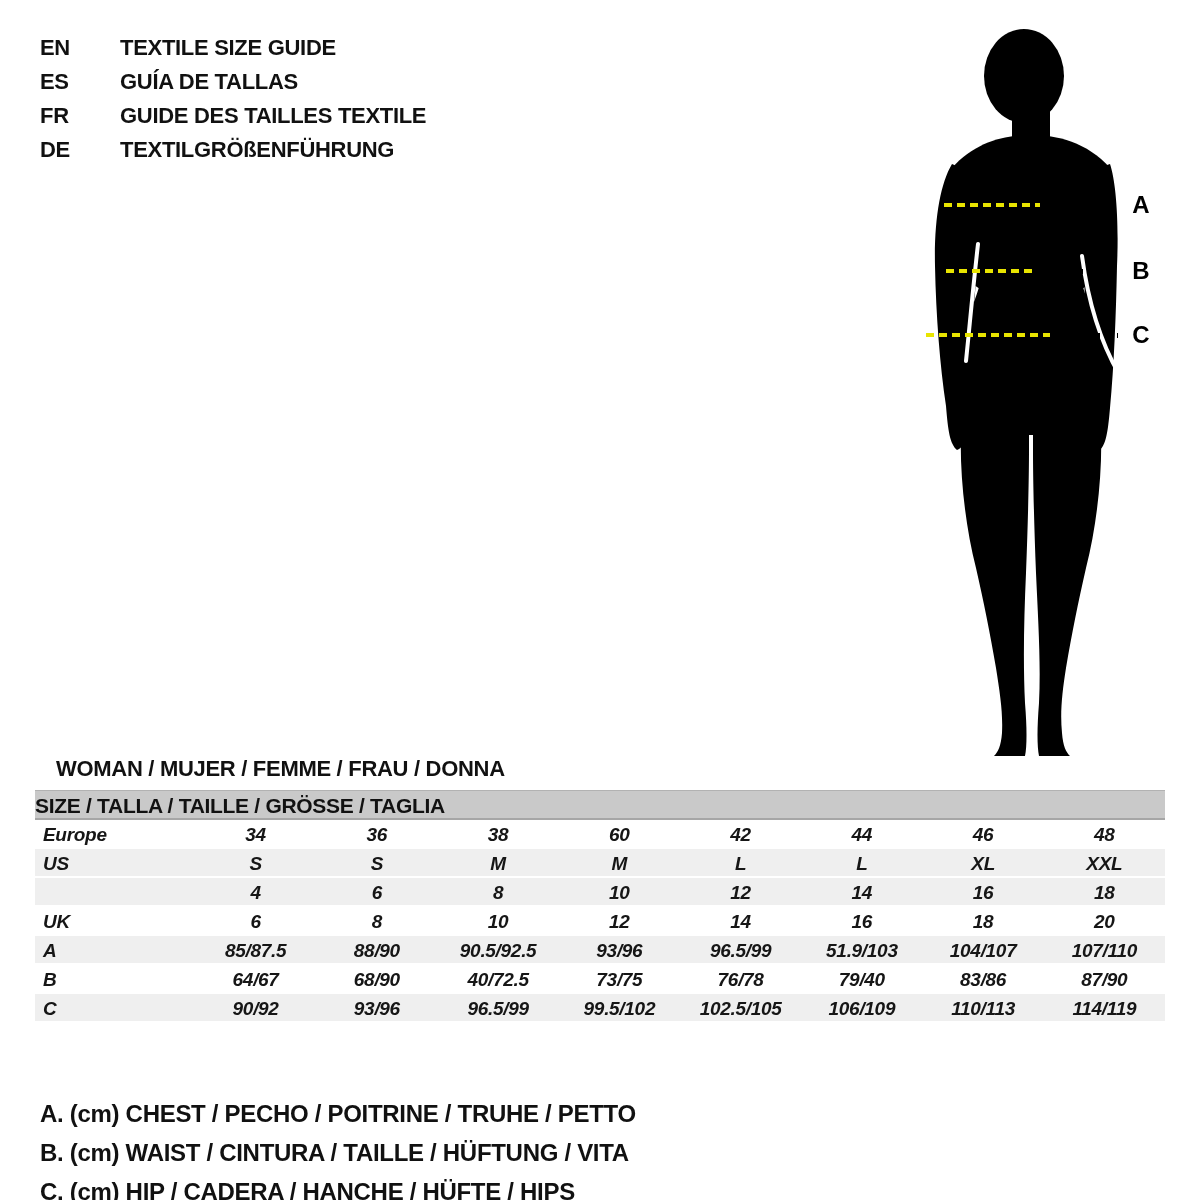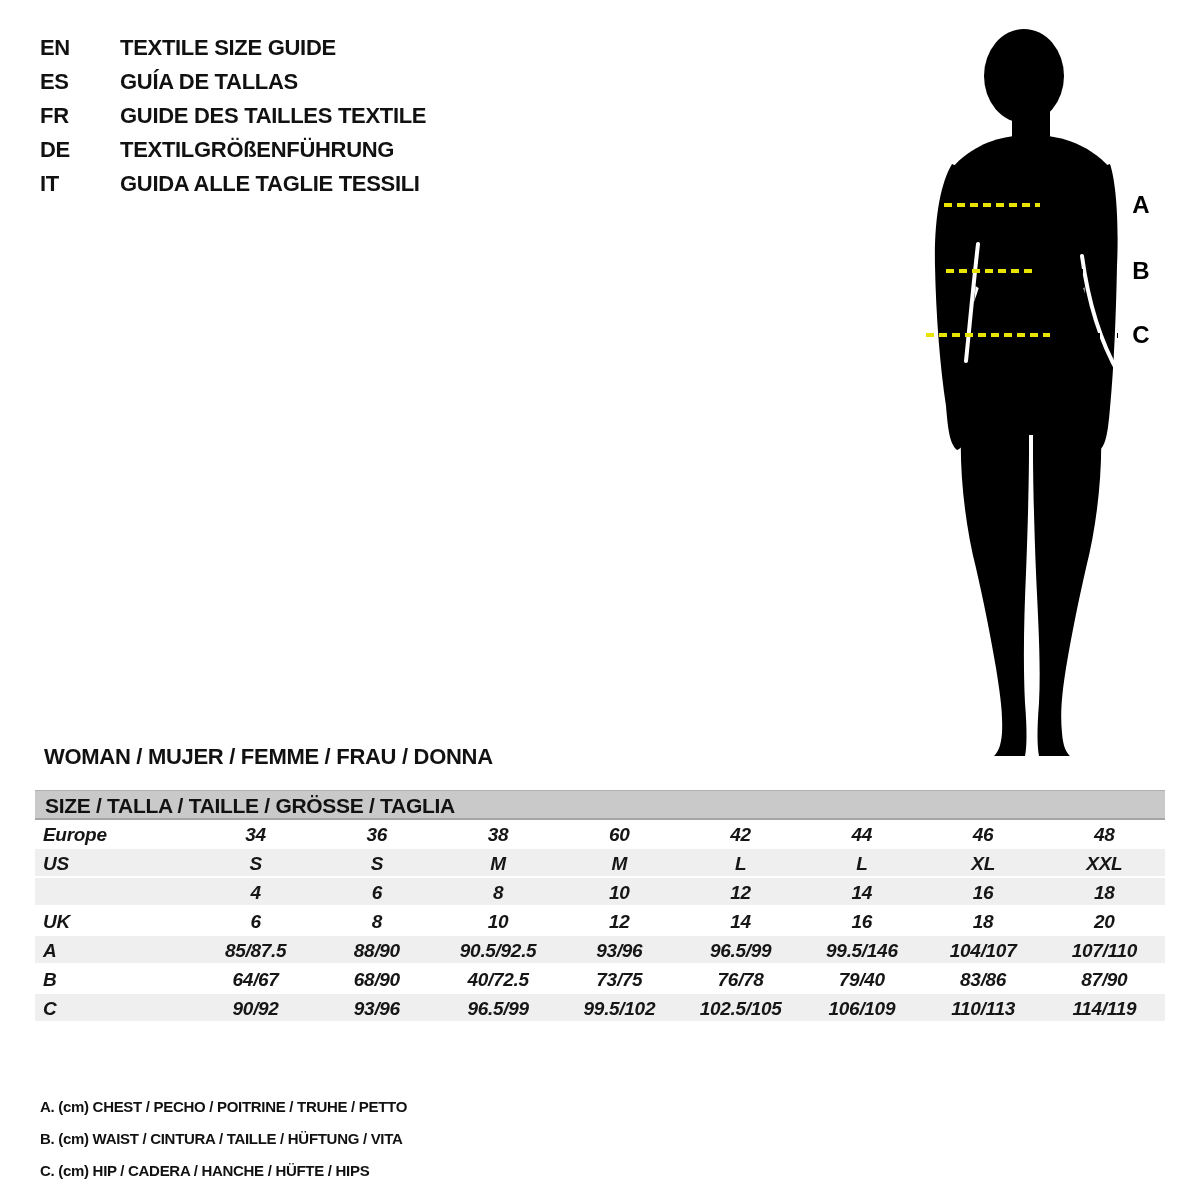--- a/index.html
+++ b/index.html
@@ -32,42 +32,42 @@
   .measure-dots{
     position:absolute;height:5px;
     background:repeating-linear-gradient(90deg,#000 0 5px,transparent 5px 11px);
   }
   .measure-letter{
     position:absolute;width:30px;text-align:center;
     font-size:24px;font-weight:bold;color:#000;line-height:28px;
   }
   
   .section-title{
-    position:absolute;left:40px;top:740px;margin:4px;
+    position:absolute;left:40px;top:740px;margin:16px;
     font-size:22px;font-weight:bold;letter-spacing:-0.3px;
   }
   
   .table-wrap{position:absolute;left:35px;top:790px;width:1130px;}
   .table-header{
     height:30px;line-height:30px;background:var(--header-bg);
     border-top:1px solid #b2b2b2;border-bottom:2px solid #a6a6a6;
-    box-sizing:border-box;padding-left:10px;
+    box-sizing:border-box;
     font-size:21px;font-weight:bold;letter-spacing:-0.3px;
   }
   table.sizes{width:100%;border-collapse:collapse;table-layout:fixed;font-style:italic;}
   table.sizes td{
     height:29px;padding:0;font-size:19px;font-weight:bold;text-align:center;
     letter-spacing:-0.3px;color:#161616;
   }
   table.sizes td.label{text-align:left;padding-left:8px;}
   table.sizes col.label-col{width:160px;}
   table.sizes tr.shaded td{background:var(--row-shaded);box-shadow:inset 0 -2px 0 #fff;margin-left:36px;}
   
   .legend{position:absolute;left:40px;top:1091px;}
-  .legend-item{height:32px;line-height:32px;font-size:15px;font-weight:bold;letter-spacing:-0.3px;white-space:nowrap;}
+  .legend-item{height:32px;line-height:32px;font-size:24px;font-weight:bold;letter-spacing:-0.3px;white-space:nowrap;margin-top:7px;}
 </style>
 </head>
 <body>
 
 <div class="canvas">
 
   <section class="lang-block">
     <div class="lang-row">
       <span class="lang-code">EN</span>
       <span class="lang-label">TEXTILE SIZE GUIDE</span>
@@ -76,24 +76,20 @@
       <span class="lang-code">ES</span>
       <span class="lang-label">GUÍA DE TALLAS</span>
     </div>
     <div class="lang-row">
       <span class="lang-code">FR</span>
       <span class="lang-label">GUIDE DES TAILLES TEXTILE</span>
     </div>
     <div class="lang-row">
       <span class="lang-code">DE</span>
       <span class="lang-label">TEXTILGRÖßENFÜHRUNG</span>
-    </div>
-    <div class="lang-row">
-      <span class="lang-code">IT</span>
-      <span class="lang-label">GUIDA ALLE TAGLIE TESSILI</span>
     </div>
   </section>
 
   <figure class="figure">
     <svg viewBox="0 0 320 750" aria-hidden="true">
       <ellipse class="body-part" cx="104" cy="60" rx="40" ry="47"></ellipse>
       <rect class="body-part" x="92" y="88" width="38" height="52"></rect>
       <path class="body-part" d="M32 152 C55 126 85 119 111 119 C137 119 167 126 190 152 C196 185 192 215 184 245 C178 262 170 268 162 273 L60 273 C52 268 44 262 38 245 C30 215 26 185 32 152 Z"></path>
       <path class="body-part" d="M60 268 L162 268 C170 295 180 312 185 340 C189 365 185 390 176 403 C150 414 125 419 111 419 C97 419 72 414 46 403 C37 390 33 365 37 340 C42 312 52 295 60 268 Z"></path>
       <path class="body-part" d="M32 148 C20 168 14 205 15 250 C16 300 20 350 26 390 C28 415 30 428 37 434 C45 431 47 420 45 400 C43 365 47 330 53 295 C58 262 57 215 51 172 C46 158 38 150 32 148 Z"></path>
@@ -178,21 +174,21 @@
             <td>18</td>
             <td>20</td>
           </tr>
           <tr class="shaded">
             <td class="label">A</td>
             <td>85/87.5</td>
             <td>88/90</td>
             <td>90.5/92.5</td>
             <td>93/96</td>
             <td>96.5/99</td>
-            <td>99.5/146</td>
+            <td>51.9/103</td>
             <td>104/107</td>
             <td>107/110</td>
           </tr>
           <tr>
             <td class="label">B</td>
             <td>64/67</td>
             <td>68/90</td>
             <td>40/72.5</td>
             <td>73/75</td>
             <td>76/78</td>

